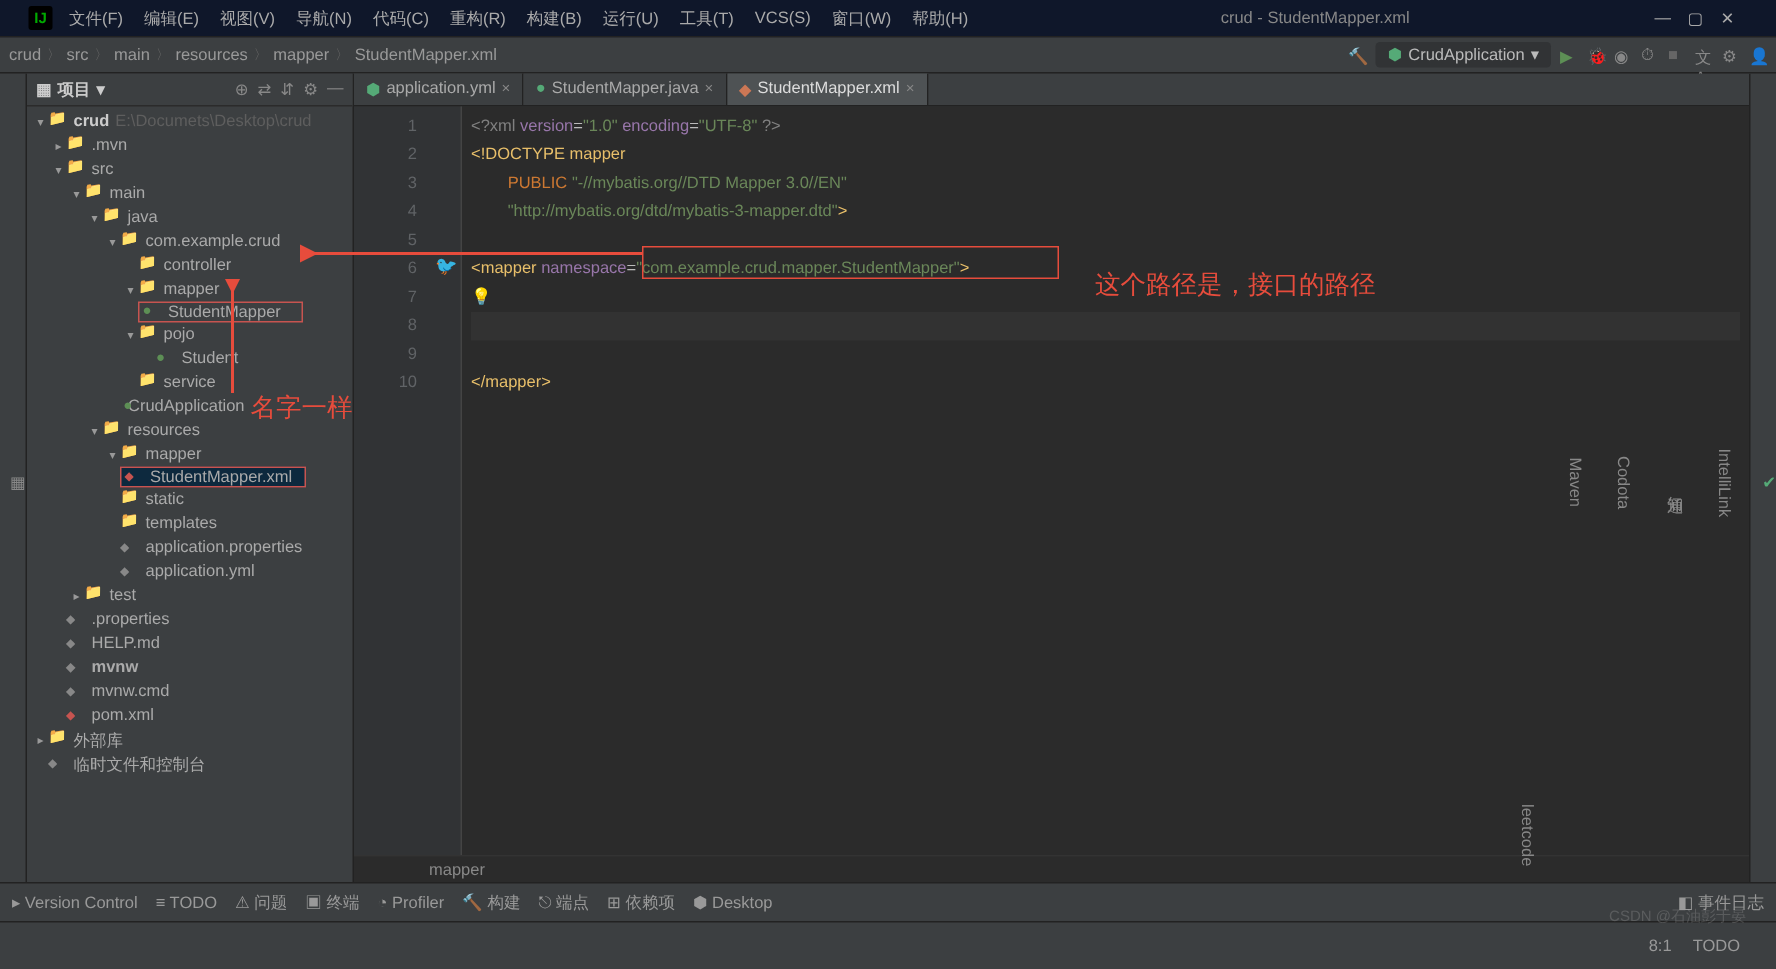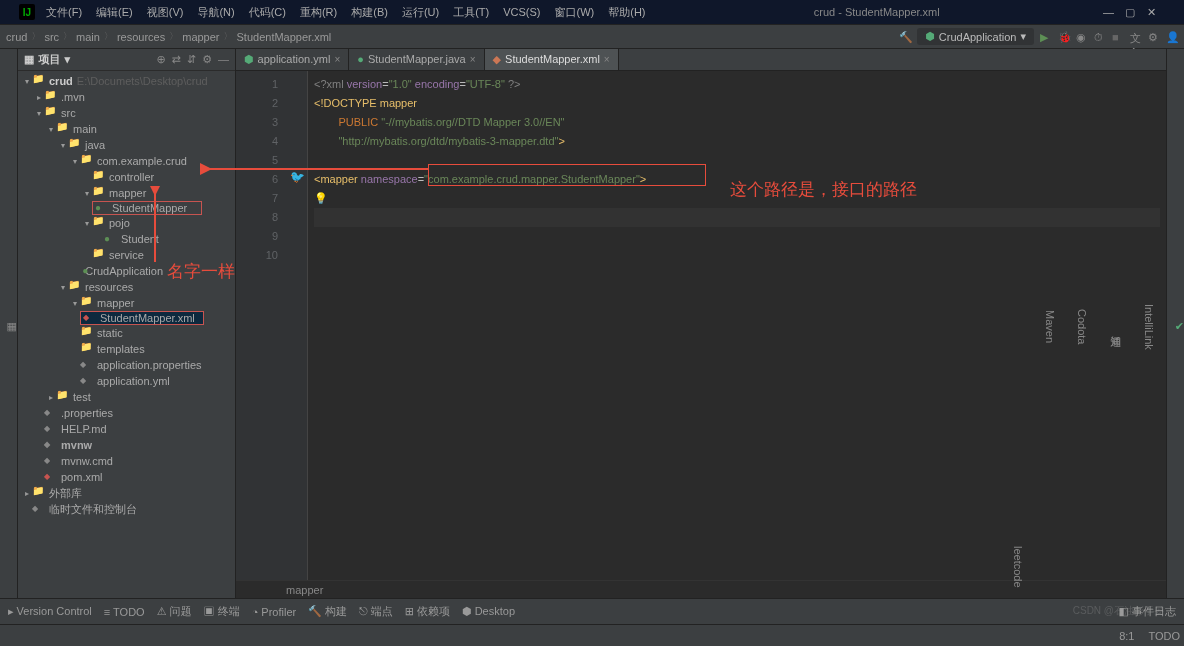--- a/index.html
+++ b/index.html
@@ -69,21 +69,21 @@
 .c-kw { color:#cc7832;}
 .anno-box { position:absolute; border:1.5px solid #e74c3c; pointer-events:none;}
 .anno-text { position:absolute; color:#e74c3c; font-size:17px; font-family:"Microsoft YaHei";}
 .arrow-svg { position:absolute; pointer-events:none;}
 .ed-status { height:18px; background:#2b2b2b; border-top:1px solid #333; padding-left:50px; color:#888; font-size:11px; line-height:18px;}
 
 
 .bottom { height:26px; background:#3c3f41; border-top:1px solid #222; display:flex; align-items:center; justify-content:space-between; padding:0 8px; color:#999; font-size:11px;}
 .bottom-left { display:flex; gap:12px; align-items:center;}
 .bottom-right { display:flex; gap:12px; align-items:center;}
-.status-bar { height:22px; background:#3c3f41; border-top:1px solid #222; display:flex; align-items:center; justify-content:flex-end; padding:0 4px; gap:14px; color:#999; font-size:10px;}
+.status-bar { height:32px; background:#3c3f41; border-top:1px solid #222; display:flex; align-items:center; justify-content:flex-end; padding:0 24px; gap:14px; color:#999; font-size:10px;}
 .watermark { position:absolute; right:20px; bottom:28px; color:rgba(180,180,180,0.25); font-size:10px;}
 .bulb { color:#ffc800; font-size:11px;}
 .bird { position:absolute; left:-18px; top:97px; font-size:12px;}
 </style>
 </head>
 <body>
 
 <div class="title-bar">
   <div class="title-left">
     <div class="logo">IJ</div>
@@ -344,20 +344,21 @@
         <span class="bird">🐦</span>
         <div class="line"><span class="c-pi">&lt;?xml </span><span class="c-attr">version</span><span>=</span><span class="c-str">"1.0"</span><span class="c-attr"> encoding</span><span>=</span><span class="c-str">"UTF-8"</span><span class="c-pi"> ?&gt;</span></div>
         <div class="line"><span class="c-tag">&lt;!DOCTYPE </span><span class="c-tag">mapper</span></div>
         <div class="line"><span class="c-kw">        PUBLIC </span><span class="c-str">"-//mybatis.org//DTD Mapper 3.0//EN"</span></div>
         <div class="line"><span>        </span><span class="c-str">"http://mybatis.org/dtd/mybatis-3-mapper.dtd"</span><span class="c-tag">&gt;</span></div>
         <div class="line"></div>
         <div class="line"><span class="c-tag">&lt;</span><span class="c-tag">mapper </span><span class="c-attr">namespace</span><span>=</span><span class="c-str">"com.example.crud.mapper.StudentMapper"</span><span class="c-tag">&gt;</span></div>
         <div class="line"><span class="bulb">💡</span></div>
         <div class="line caret-line"></div>
         <div class="line"></div>
+        <div class="line"><span class="c-tag">&lt;/</span><span class="c-tag">mapper</span><span class="c-tag">&gt;</span></div>
 
         <div class="anno-box" style="left:120px; top:93px; width:278px; height:22px;"></div>
         <div class="anno-text" style="left:422px; top:109px;">这个路径是，接口的路径</div>
 
         <svg class="arrow-svg" style="left:-108px; top:88px; width:230px; height:20px;">
           <defs>
               <marker id="ah1" markerWidth="8" markerHeight="8" refX="2" refY="3" orient="auto">
                 <path d="M6,0 L0,3 L6,6 Z" fill="#e74c3c"></path>
               </marker>
             </defs>

